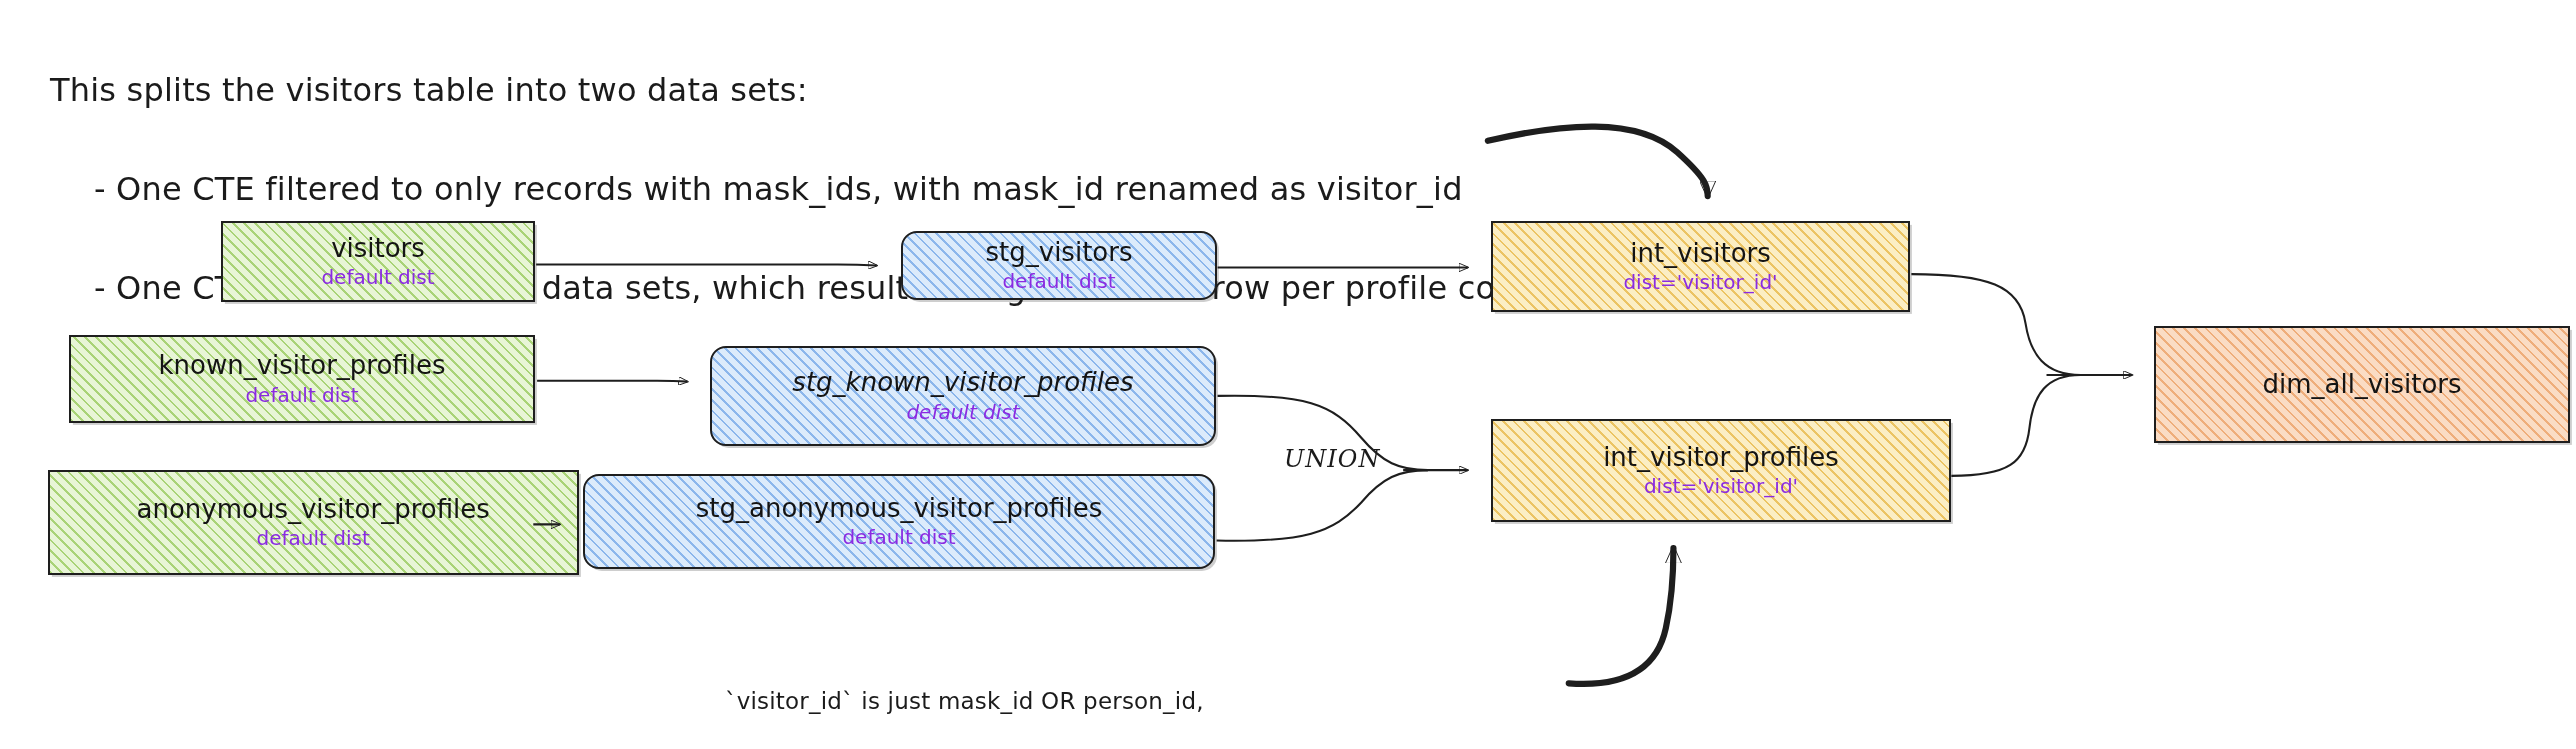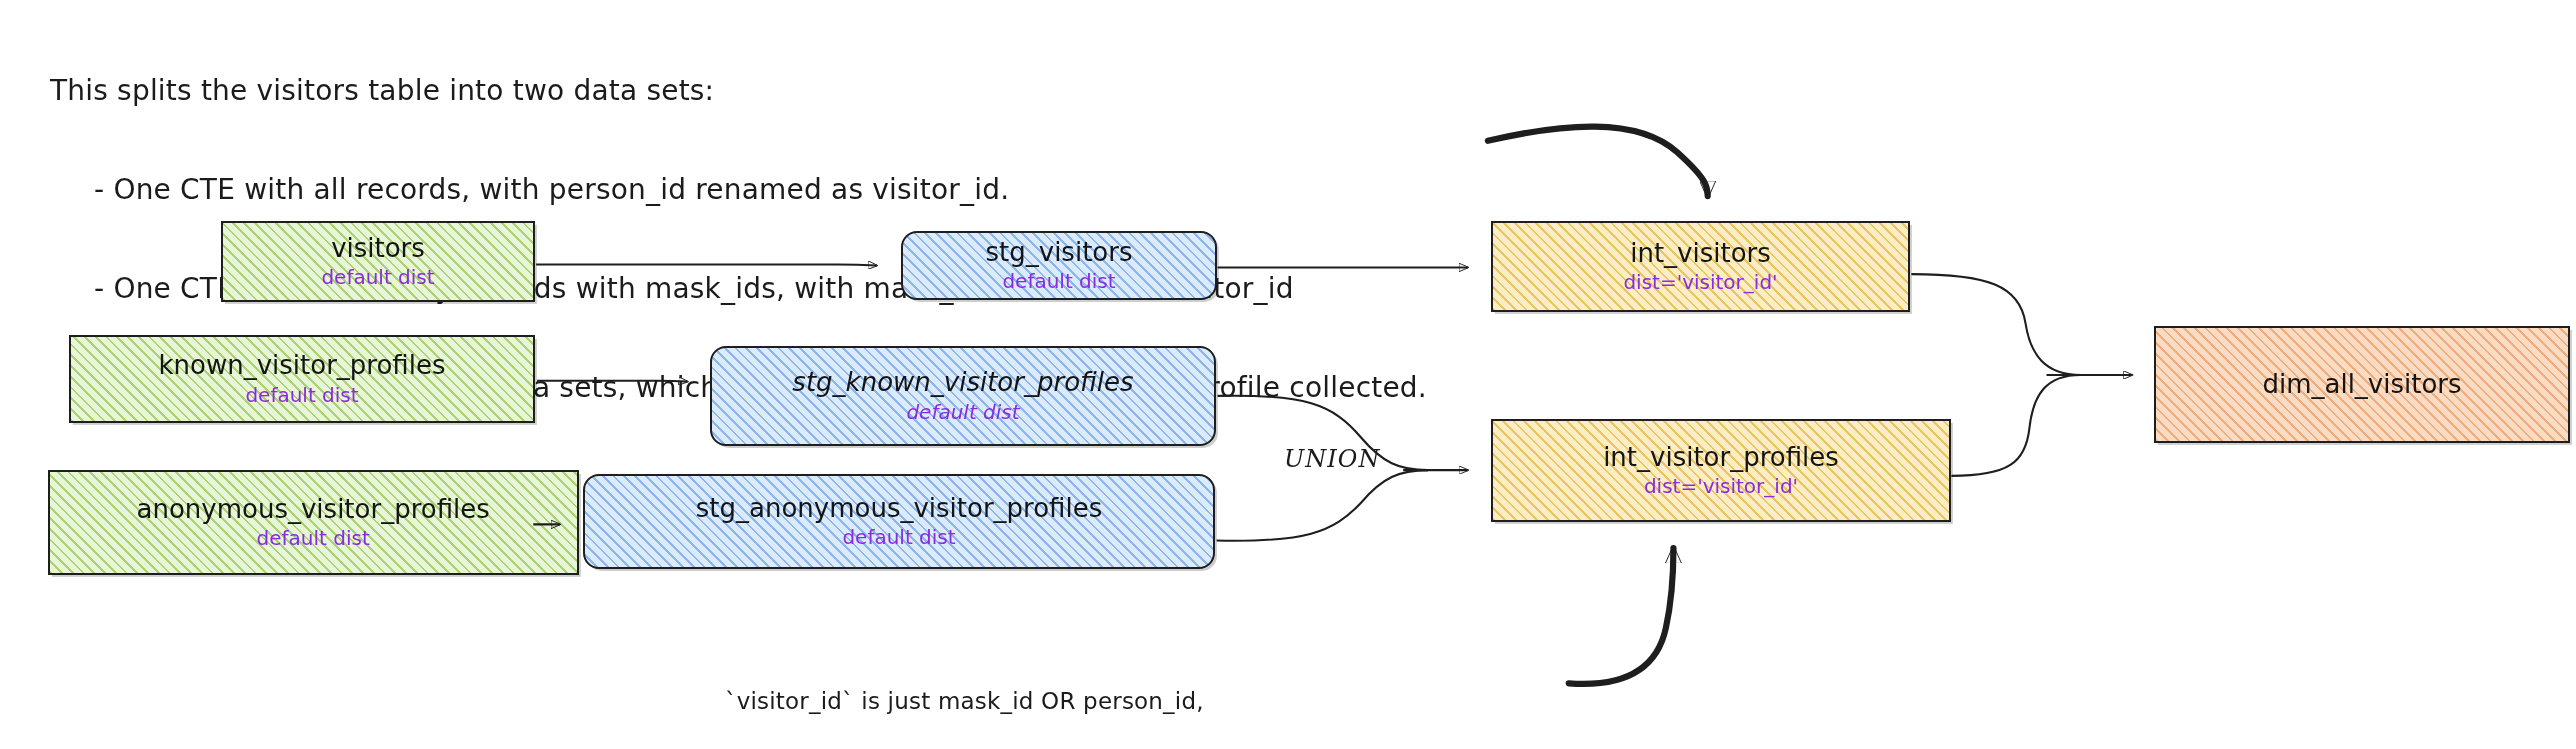--- a/index.html
+++ b/index.html
@@ -1,21 +1,21 @@
 <!DOCTYPE html>
 <html style="font-size:15.2px"><head>
 <meta charset="utf-8">
 <style>
   html,body{margin:0;padding:0;background:#ffffff;}
   #stage{position:relative;width:2576px;height:749px;background:#ffffff;overflow:hidden;
          font-family:"DejaVu Sans","Liberation Sans",sans-serif;}
 
   
   .note{position:absolute;color:#1b1b1b;white-space:pre;letter-spacing:0.2px;}
-  #note-main{left:50px;top:7.6px;font-size:28px;line-height:33px;}
+  #note-main{left:50px;top:7.6px;font-size:32px;line-height:33px;}
   #note-main .ln{display:block;}
   #note-main .ind{padding-left:44px;}
 
   #note-bottom{left:725px;top:624px;font-size:23px;line-height:31px;text-align:left;}
   #note-bottom .ln{display:block;}
 
   
   .node{position:absolute;box-sizing:border-box;border:2.4px solid #1e1e1e;
         display:flex;flex-direction:column;align-items:center;justify-content:center;
         box-shadow:2.9px 2.9px 0 -1px rgba(30,30,30,.22);}
@@ -40,21 +40,20 @@
   .union-lbl{position:absolute;font-family:"DejaVu Serif","Liberation Serif",serif;
              font-style:italic;font-size:24px;color:#1b1b1b;letter-spacing:1px;}
 </style>
 </head>
 <body>
 
 <div id="stage">
 
   <div class="note" id="note-main">
     <span class="ln">This splits the visitors table into two data sets:</span>
-    <span class="ln ind">- One CTE with all records, with person_id renamed as visitor_id.</span>
     <span class="ln ind">- One CTE filtered to only records with mask_ids, with mask_id renamed as visitor_id</span>
     <span class="ln ind">- One CTE to union the two data sets, which results in a grain of one row per profile collected.</span>
   </div>
 
   <div class="note" id="note-bottom">
     <span class="ln">`visitor_id` is just mask_id OR person_id,</span>
     
     
   </div>
 

